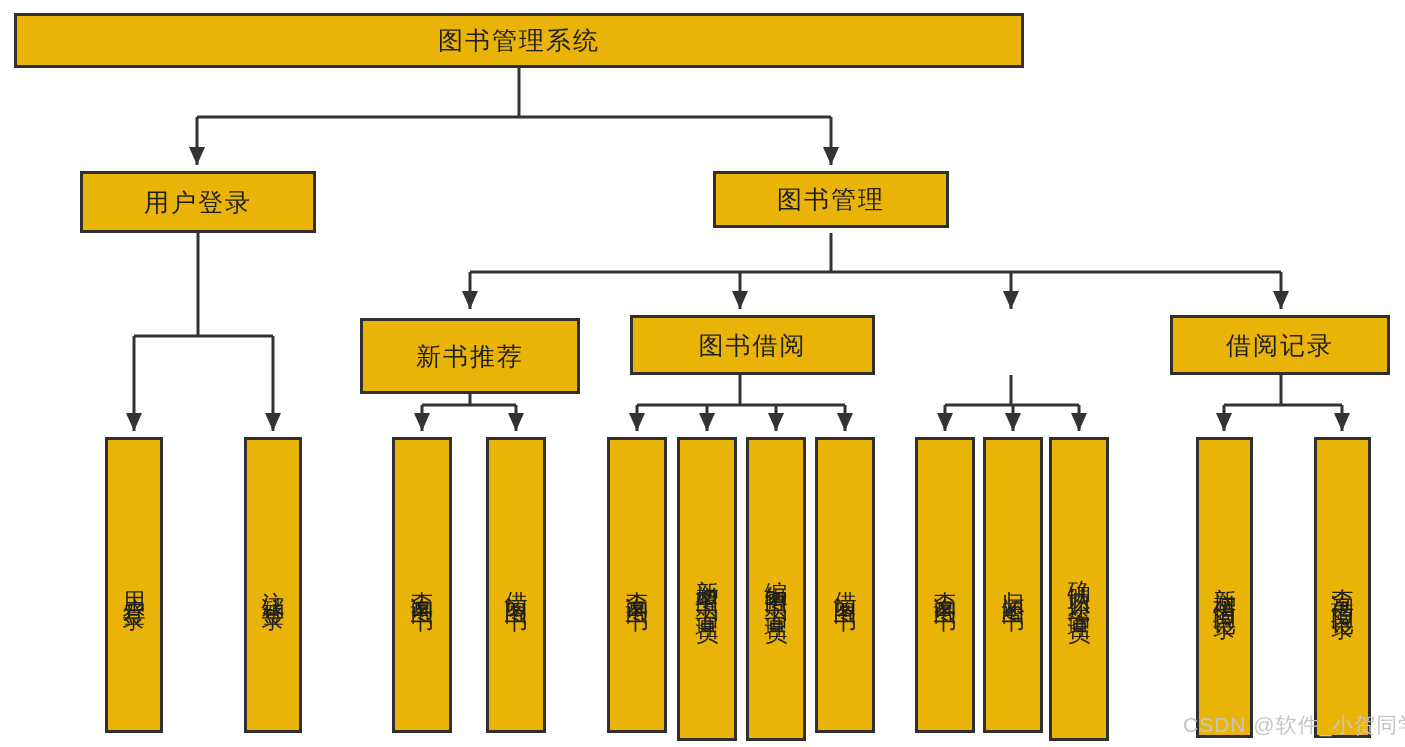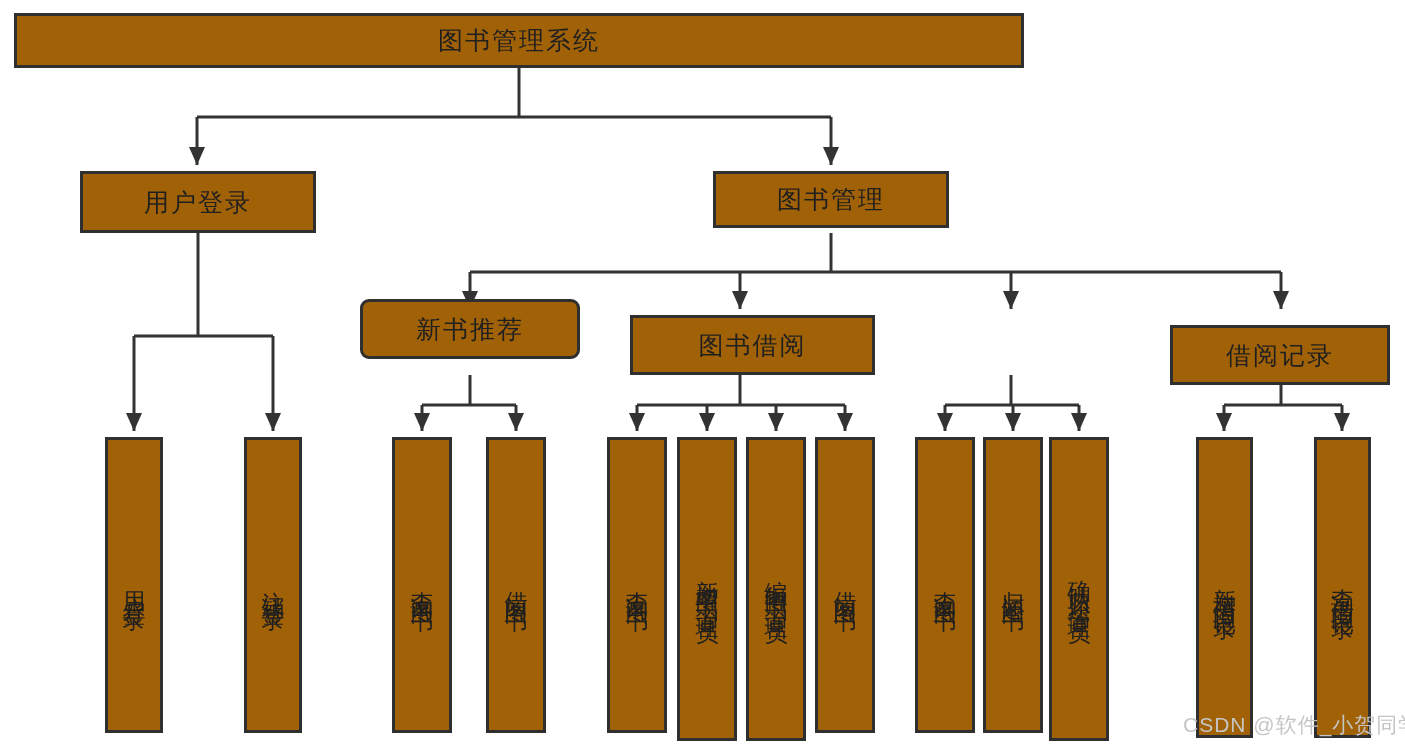--- a/index.html
+++ b/index.html
@@ -15,21 +15,21 @@
     width: 1405px; height: 747px;
   }
   .connector-layer {
     position: absolute; left: 0; top: 0;
     width: 1405px; height: 747px;
     pointer-events: none;
   }
   .node {
     position: absolute;
     box-sizing: border-box;
-    background: #a16207;
+    background: #eab308;
     border: 3px solid #2f2f2f;
     display: flex;
     align-items: center;
     justify-content: center;
     color: #1f1f1f;
   }
   .hlabel {
     font-size: 25px;
     letter-spacing: 2px;
     white-space: nowrap;
@@ -108,27 +108,27 @@
     <span class="hlabel">图书管理系统</span>
   </div>
 
   <div class="node" style="left:80px; top:171px; width:236px; height:62px;">
     <span class="hlabel">用户登录</span>
   </div>
   <div class="node" style="left:713px; top:171px; width:236px; height:57px;">
     <span class="hlabel">图书管理</span>
   </div>
 
-  <div class="node" style="left:360px; top:299px; width:220px; height:60px;border-radius:9px;">
+  <div class="node" style="left:360px; top:318px; width:220px; height:76px;">
     <span class="hlabel">新书推荐</span>
   </div>
   <div class="node" style="left:630px; top:315px; width:245px; height:60px;">
     <span class="hlabel">图书借阅</span>
   </div>
-  <div class="node" style="left:1170px; top:325px; width:220px; height:60px;">
+  <div class="node" style="left:1170px; top:315px; width:220px; height:60px;">
     <span class="hlabel">借阅记录</span>
   </div>
 
   <div class="node leaf" style="left:105px; top:437px; width:58px; height:296px;">
     <span class="vlabel">用户登录</span>
   </div>
   <div class="node leaf" style="left:244px; top:437px; width:58px; height:296px;">
     <span class="vlabel">注销登录</span>
   </div>
 

